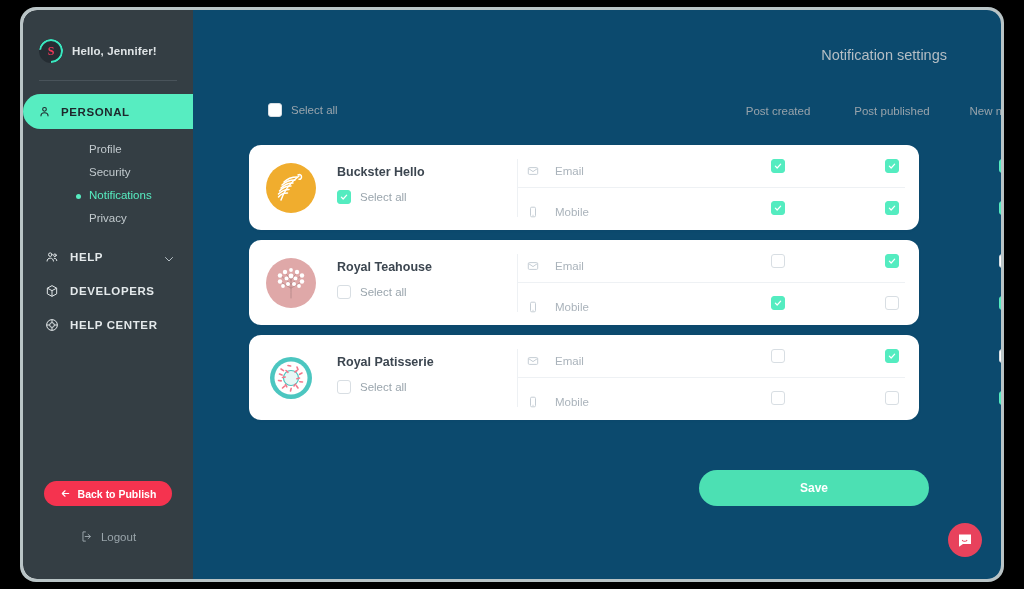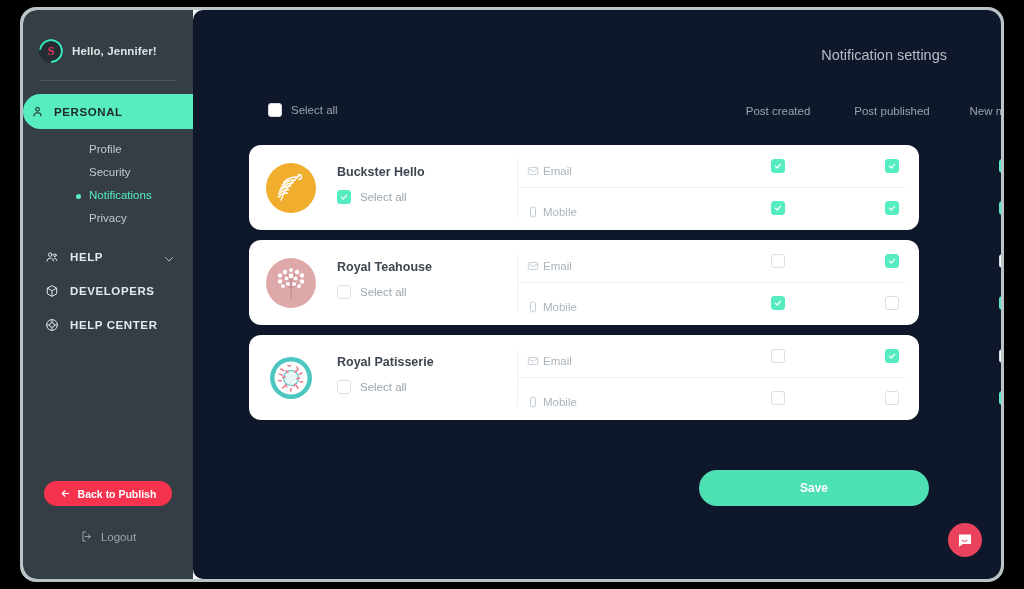--- a/index.html
+++ b/index.html
@@ -99,21 +99,21 @@
     margin-top: 13px;
     height: 35px;
     background: #57edc1;
     border-top-right-radius: 0;
     border-bottom-right-radius: 0;
     border-top-left-radius: 18px;
     border-bottom-left-radius: 18px;
     display: flex;
     align-items: center;
     gap: 10px;
-    padding-left: 8px;
+    padding-left: 15px;
     color: #1e272c;
     font-size: 11.5px;
     font-weight: bold;
     letter-spacing: .6px;
     cursor: pointer;
   }
 
   .sub-nav {
     margin-top: 14px;
     display: flex;
@@ -192,23 +192,22 @@
     color: #9aa5ab;
     font-size: 11.5px;
     cursor: pointer;
     margin-top: 8px;
   }
 
   
   .main {
     flex: 1;
     position: relative;
-    background: #0f172a;
+    background: #0c4a6e;
     overflow: hidden;
-    border-radius: 10px;
   }
 
   .page-title {
     position: absolute;
     right: 54px; top: 37px;
     color: #b5bec4;
     font-size: 14.5px;
   }
 
   .table-head {
@@ -305,21 +304,21 @@
     left: 268px; top: 14px;
     width: 1px; height: 58px;
     background: #eef1f4;
   }
 
   .chan {
     position: absolute;
     left: 278px;
     display: flex;
     align-items: center;
-    gap: 4px;
+    gap: 16px;
     color: #aab3bb;
     font-size: 11.5px;
   }
   .chan.email { top: 20px; }
   .chan.mobile { top: 61px; }
 
   .hsep {
     position: absolute;
     left: 268px; right: 14px;
     top: 42px;

